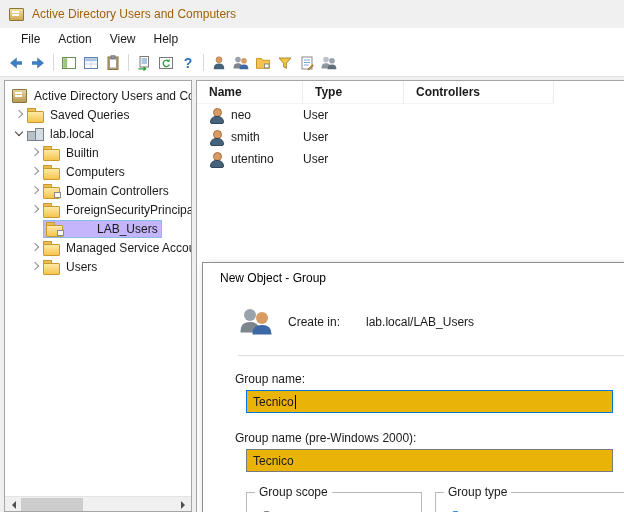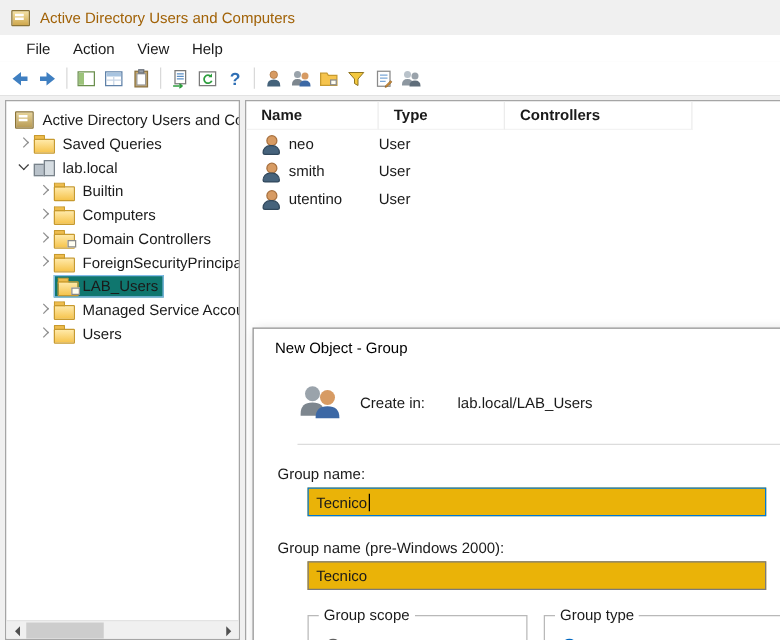--- a/index.html
+++ b/index.html
@@ -58,22 +58,22 @@
   .i-domain::before { content:""; position:absolute; left:0; top:4px; width:7px; height:8px;
     background:#b9c2ca; border:1px solid #79828a; }
   .i-domain::after { content:""; position:absolute; left:8px; top:1px; width:7px; height:11px;
     background:#d6dde2; border:1px solid #79828a; }
   .i-root { position:relative; width:16px; height:13px; }
   .i-root::before { content:""; position:absolute; left:1px; top:0; width:13px; height:12px;
     background:linear-gradient(#e7d49a,#b89b55); border:1px solid #8a7336; border-radius:1px; }
   .i-root::after { content:""; position:absolute; left:4px; top:3px; width:7px; height:2px;
     background:#fff; box-shadow:0 3px 0 #fff; }
 
-  .sel { display:flex; align-items:center; background:#0f766e; border:1px solid #84bdea;
-    padding:0 3px 0 2px; height:18px; }
+  .sel { display:flex; align-items:center; background:#c4b5fd; border:1px solid #84bdea;
+    padding:0 3px 0 2px; height:18px;gap:31px; }
   .sel .ticon { margin-right:4px; }
 
   .hscrollbar { position:absolute; left:0; right:0; bottom:0; height:15px;
     background:#f0f0f0; border-top:1px solid #e3e3e3; }
   .scroll-arrow { position:absolute; top:1px; width:16px; height:13px; }
   .scroll-arrow.left { left:0; } .scroll-arrow.right { right:0; }
   .scroll-arrow::before { content:""; position:absolute; top:3px; border:4px solid transparent; }
   .scroll-arrow.left::before { border-right-color:#505050; left:3px; }
   .scroll-arrow.right::before { border-left-color:#505050; left:6px; }
   .scroll-thumb { position:absolute; left:16px; top:1px; width:62px; height:13px; background:#cdcdcd; }
@@ -94,21 +94,21 @@
   .cell-desc { width:150px; }
 
   
   .dialog { position:absolute; left:202px; top:185px; width:440px; height:380px;
     background:#fff; border:1px solid #8f8f8f; box-shadow:3px 3px 9px rgba(0,0,0,.22); z-index:10; }
   .dialog-titlebar { height:30px; line-height:30px; padding-left:17px; color:#000; }
   .create-row { display:flex; align-items:center; padding:14px 20px 18px 35px; }
   .create-label { margin-left:14px; }
   .create-value { margin-left:26px; }
   .hsep { height:1px; background:#dcdcdc; margin:0 12px 0 35px; }
-  .field-label { margin:16px 28px 0 19px; }
+  .field-label { margin:16px 28px 0 32px; }
   .field-label.pre { margin-top:18px; }
   .textbox { height:23px; margin:4px 28px 0 43px; border:1px solid #7a7a7a; background:#eab308;
     display:flex; align-items:center; padding:0 6px; }
   .textbox.focused { border-color:#0078d7; }
   .caret { width:1px; height:14px; background:#000; margin-left:1px; }
   .boxes { display:flex; margin:20px 0 0 43px; gap:13px; }
   .groupbox { position:relative; border:1px solid #b9b9b9; padding:17px 0 6px 13px; height:92px; }
   .groupbox.scope { width:176px; }
   .groupbox.type { width:200px; }
   .box-title { position:absolute; top:-8px; left:8px; background:#fff; padding:0 4px; }

